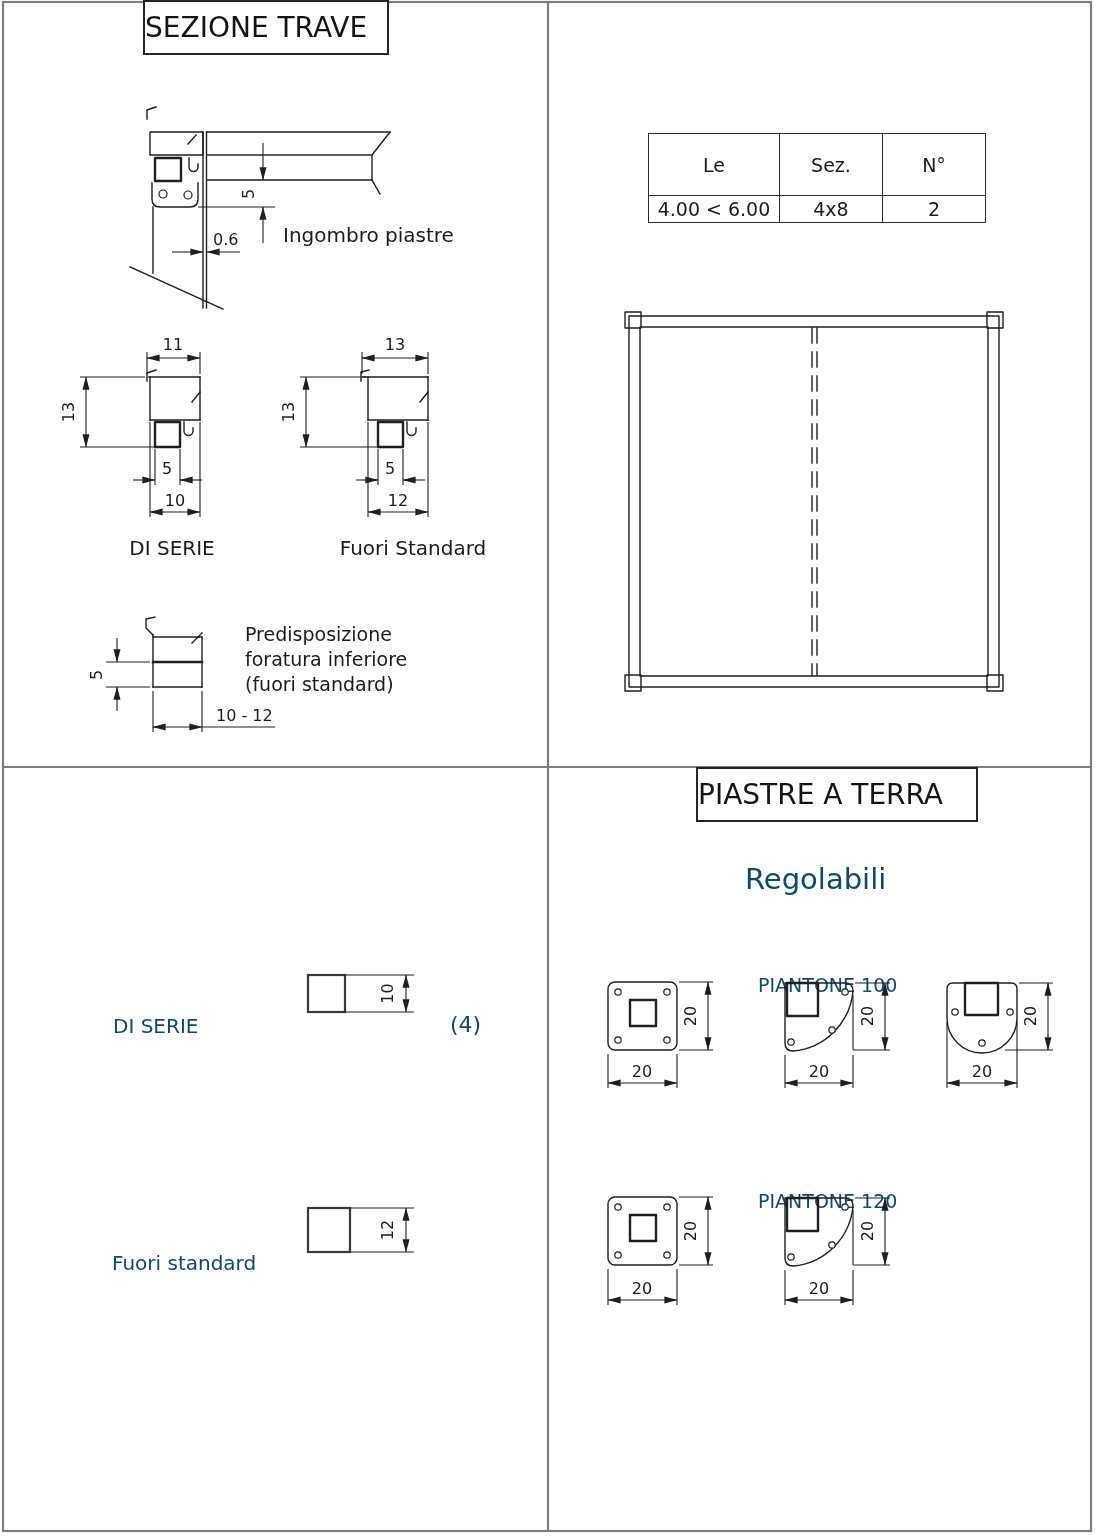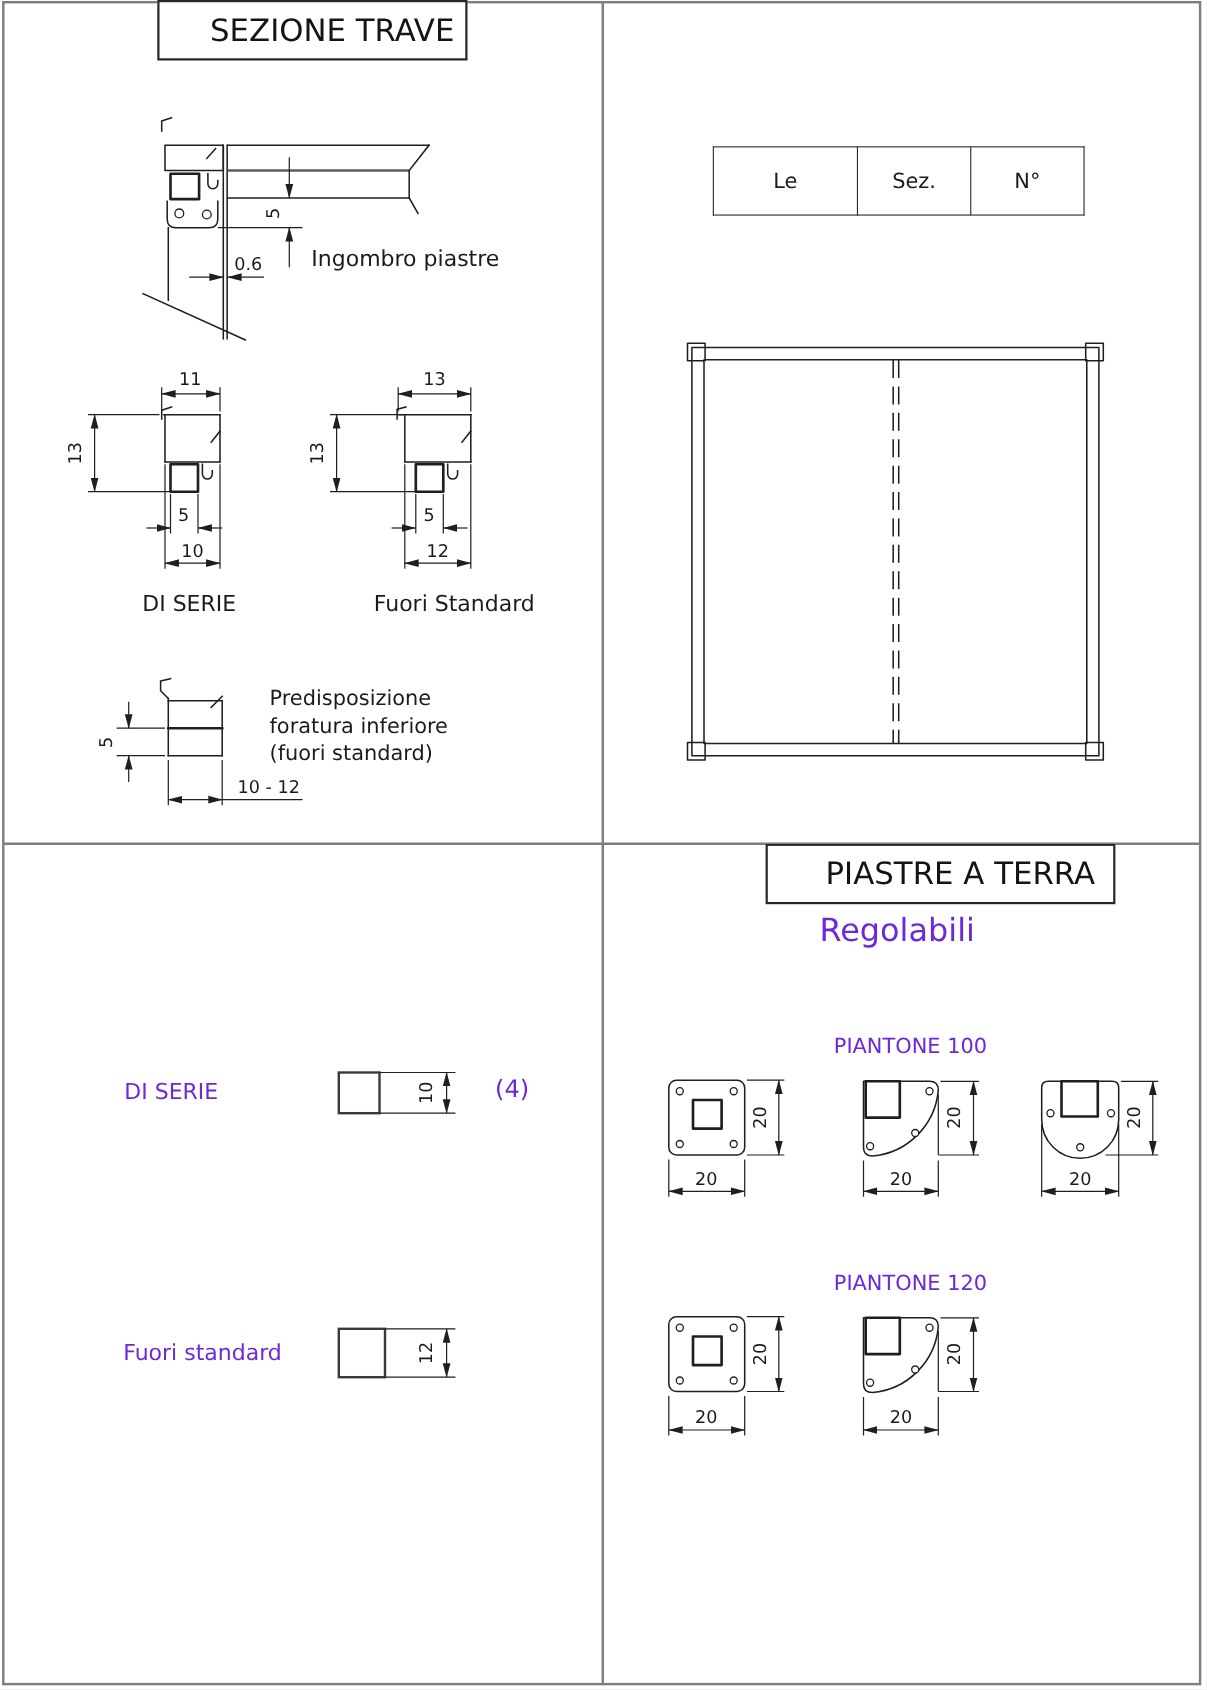--- a/index.html
+++ b/index.html
@@ -1,22 +1,22 @@
 <!DOCTYPE html>
 <html><head>
 <meta charset="utf-8">
 <style>
   html,body{margin:0;padding:0;background:#e9e9e9;}
   .sheet{position:relative;width:1097px;height:1536px;background:#ffffff;
          font-family:"DejaVu Sans",sans-serif;color:#1f1f1f;overflow:hidden;}
   svg.d{position:absolute;overflow:visible;}
   .titlebox{position:absolute;background:#fff;border:2px solid #262626;
-            display:flex;align-items:center;justify-content:center;
-            font-size:28px;color:#141414;white-space:nowrap;padding-left:36px;}
-  .caption{position:absolute;white-space:nowrap;color:#6d28d9;}
+            display:flex;align-items:center;
+            font-size:28px;color:#141414;white-space:nowrap;}
+  .caption{position:absolute;white-space:nowrap;color:#0c4a6e;margin-top:34px;}
   .f20{font-size:20px;} .f19{font-size:19px;text-align:center;} .f22{font-size:22px;} .f29{font-size:29px;}
   .ln{stroke:#1f1f1f;stroke-width:1.4;fill:none;stroke-linecap:square;stroke-linejoin:round;}
   .thk{stroke-width:2.4;}
   .gray{stroke:#5c5c5c;stroke-width:2.2;}
   .dim{stroke:#1f1f1f;stroke-width:1.1;fill:none;}
   .hole{stroke:#1f1f1f;stroke-width:1.2;fill:#fff;}
   text{font-family:"DejaVu Sans",sans-serif;fill:#1b1b1b;}
   .dt{font-size:16px;} .lb{font-size:20px;} .nt{font-size:19px;}
   table.spec{position:absolute;border-collapse:collapse;background:#fff;table-layout:fixed;border-radius:18px;}
   table.spec th,table.spec td{border:1.6px solid #2b2b2b;text-align:center;
@@ -162,20 +162,25 @@
   </svg>
 
 
   <table class="spec" style="left:648px;top:133px;width:334px">
     <tbody>
         <tr style="height:62px">
       <th style="width:130px">Le</th>
       <th style="width:102px">Sez.</th>
       <th style="width:102px">N°</th>
     </tr>
+    <tr style="height:27px">
+      <td>4.00 &lt; 6.00</td>
+      <td>4x8</td>
+      <td>2</td>
+    </tr>
   </tbody>
     </table>
 
   <svg class="d" style="left:615px;top:305px" width="400" height="395" viewBox="0 0 400 395">
     <g>
       <rect class="ln" x="14" y="11" width="370" height="371"></rect>
       <rect class="ln" x="25" y="22" width="348" height="349"></rect>
       <rect class="ln" x="10" y="7" width="16" height="16" fill="#fff"></rect>
       <rect class="ln" x="372" y="7" width="16" height="16" fill="#fff"></rect>
       <rect class="ln" x="10" y="370" width="16" height="16" fill="#fff"></rect>

